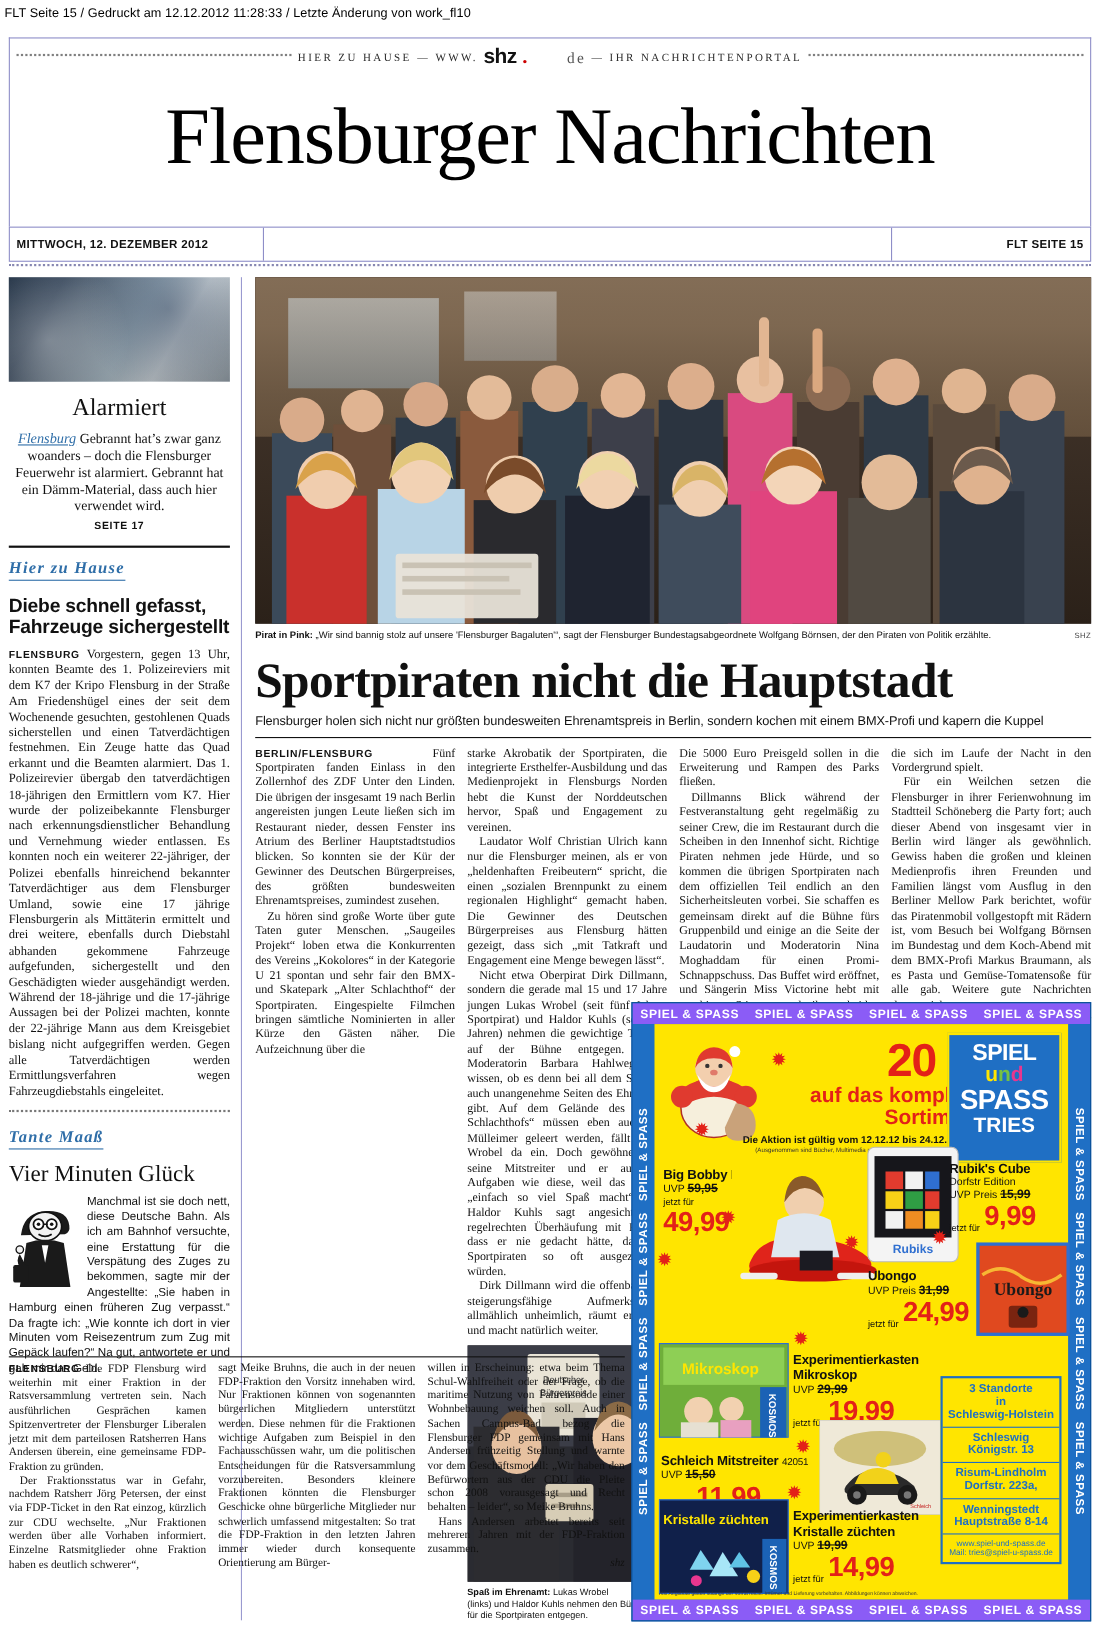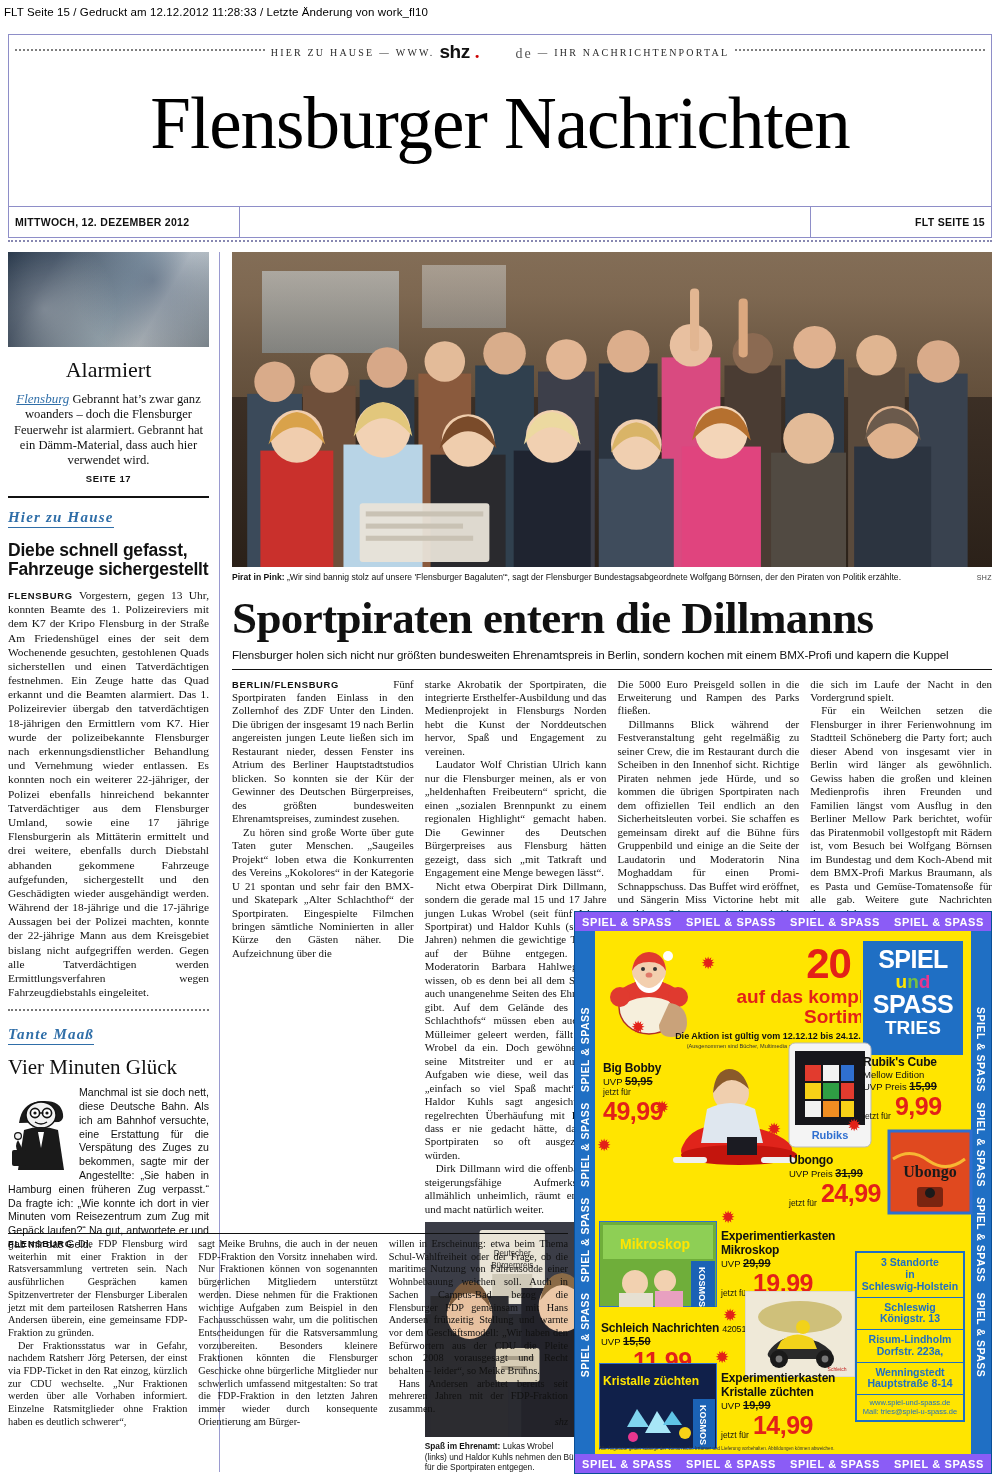--- a/index.html
+++ b/index.html
@@ -257,21 +257,21 @@
     position:absolute; left:48px; top:100px; width:260px; text-align:center;
     font-size:9px; font-weight:bold; color:#111;
   }
   .ad-valid .fine { font-weight:normal; font-size:5.6px; display:block; margin-top:2px; color:#333;}
   .ad-logo {
     position:absolute; right:6px; top:8px; width:104px; height:118px;
     background:#1f6fc4; border:2px solid #ffe500;
     color:#fff; text-align:center; font-weight:bold; line-height:1;
     padding-top:6px;
   }
-  .ad-logo .l1 { font-size:25px; letter-spacing:-0.5px; }
+  .ad-logo .l1 { font-size:21px; letter-spacing:-0.5px; }
   .ad-logo .l2 { font-size:19px; }
   .ad-logo .l2 span:nth-child(1){color:#ffe500;}
   .ad-logo .l2 span:nth-child(2){color:#76c043;}
   .ad-logo .l2 span:nth-child(3){color:#e8368f;}
   .ad-logo .l3 { font-size:25px; letter-spacing:-0.5px; margin-top:1px;}
   .ad-logo .l4 { font-size:19px; margin-top:1px;}
 
   .ad-item { position:absolute; color:#111; }
   .ad-item .nm { font-weight:bold; font-size:12px; letter-spacing:-0.2px;}
   .ad-item .sub { font-size:9.5px; }
@@ -471,21 +471,21 @@
       </div>
 
       <div class="caption">
         <div>
           <b>Pirat in Pink:</b>
           <span>„Wir sind bannig stolz auf unsere 'Flensburger Bagaluten'“, sagt der Flensburger Bundestagsabgeordnete Wolfgang Börnsen, der den Piraten von Politik erzählte.</span>
         </div>
         <span class="credit">SHZ</span>
       </div>
 
-      <h1 class="main-head">Sportpiraten entern die Dillmanns</h1>
+      <h1 class="main-head">Sportpiraten nicht die Hauptstadt</h1>
       <div class="main-sub">Flensburger holen sich nicht nur größten bundesweiten Ehrenamtspreis in Berlin, sondern kochen mit einem BMX-Profi und kapern die Kuppel</div>
       <div class="rule-thin"></div>
 
       <div class="cols4">
 
         <div class="col">
           <div class="col-body">
             <p class="first"><span class="place">BERLIN/FLENSBURG</span>
               <span>Fünf Sportpiraten fanden Einlass in den Zollernhof des ZDF Unter den Linden. Die übrigen der insgesamt 19 nach Berlin angereisten jungen Leute ließen sich im Restaurant nieder, dessen Fenster ins Atrium des Berliner Hauptstadtstudios blicken. So konnten sie der Kür der Gewinner des Deutschen Bürgerpreises, des größten bundesweiten Ehrenamtspreises, zumindest zusehen.</span></p>
             <p>Zu hören sind große Worte über gute Taten guter Menschen. „Saugeiles Projekt“ loben etwa die Konkurrenten des Vereins „Kokolores“ in der Kategorie U 21 spontan und sehr fair den BMX- und Skatepark „Alter Schlachthof“ der Sportpiraten. Eingespielte Filmchen bringen sämtliche Nominierten in aller Kürze den Gästen näher. Die Aufzeichnung über die</p>
@@ -633,21 +633,21 @@
             <rect x="38" y="42" width="16" height="16" fill="#2f9e44"></rect>
             <rect x="56" y="42" width="13" height="16" fill="#e23b2e"></rect>
           <rect x="20" y="60" width="16" height="16" fill="#f2f2f2"></rect>
             <rect x="38" y="60" width="16" height="16" fill="#ef8d22"></rect>
             <rect x="56" y="60" width="13" height="16" fill="#f7d117"></rect>
         </g>
         <text x="45" y="98" font-size="11" fill="#2f6fd0" text-anchor="middle" font-weight="bold" font-family="Liberation Sans, sans-serif">Rubiks</text>
       </svg>
       <div class="ad-item" style="left:268px;top:124px;width:106px;">
         <div class="nm">Rubik's Cube</div>
-        <div class="sub">Mellow Edition</div>
+        <div class="sub">Dorfstr Edition</div>
         <div class="uvp"><span>UVP Preis</span> <s>15,99</s></div>
         <div style="display:flex;align-items:flex-end;gap:4px;">
           <span class="jf">jetzt für</span>
           <span class="price">9,99</span>
         </div>
       </div>
 
       <div class="ad-item" style="left:194px;top:222px;width:120px;">
         <div class="nm">Ubongo</div>
         <div class="uvp"><span>UVP Preis</span> <s>31,99</s></div>
@@ -679,21 +679,21 @@
         <div class="nm">Experimentierkasten</div>
         <div class="nm">Mikroskop</div>
         <div class="uvp"><span>UVP</span> <s>29,99</s></div>
         <div style="display:flex;align-items:flex-end;gap:4px;">
           <span class="jf">jetzt für</span>
           <span class="price">19,99</span>
         </div>
       </div>
 
       <div class="ad-item" style="left:6px;top:390px;width:150px;">
-        <div class="nm"><span>Schleich Nachrichten</span> <span style="font-weight:normal;font-size:9px;">42051</span></div>
+        <div class="nm"><span>Schleich Mitstreiter</span> <span style="font-weight:normal;font-size:9px;">42051</span></div>
         <div class="uvp"><span>UVP</span> <s>15,50</s></div>
         <div style="display:flex;align-items:flex-end;gap:4px;">
           <span class="jf">jetzt für</span>
           <span class="price">11,99</span>
         </div>
       </div>
       <svg class="ad-art" style="left:150px;top:360px;width:110px;height:86px;border:none;" viewBox="0 0 110 86" aria-hidden="true">
         <rect width="110" height="86" fill="#efe9d8" stroke="#ccc"></rect>
         <ellipse cx="55" cy="26" rx="42" ry="16" fill="#cfc07a"></ellipse>
         <path d="M24 60 q12-16 30-14 q20 2 32 14 q4 6 -4 8 h-54 q-8-2 -4-8z" fill="#2a2a2a"></path>

